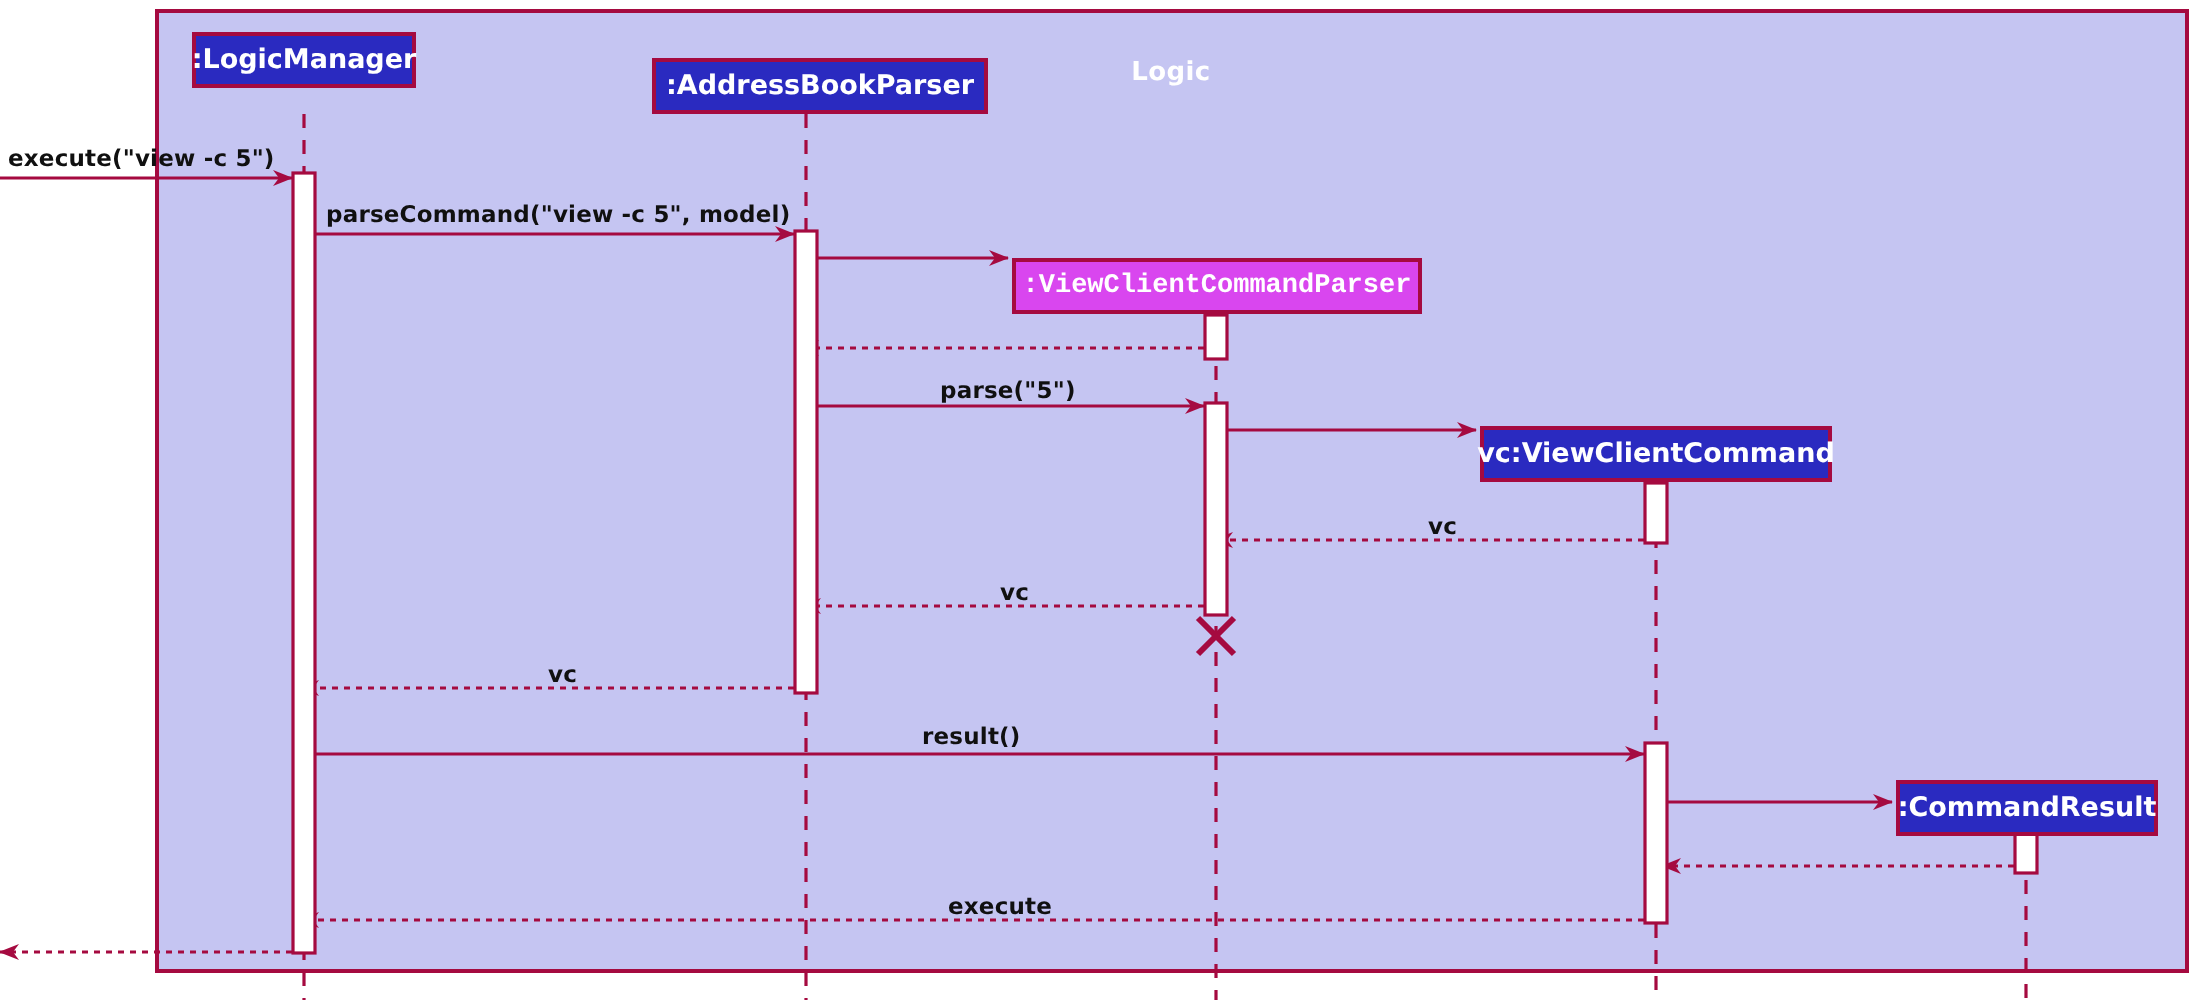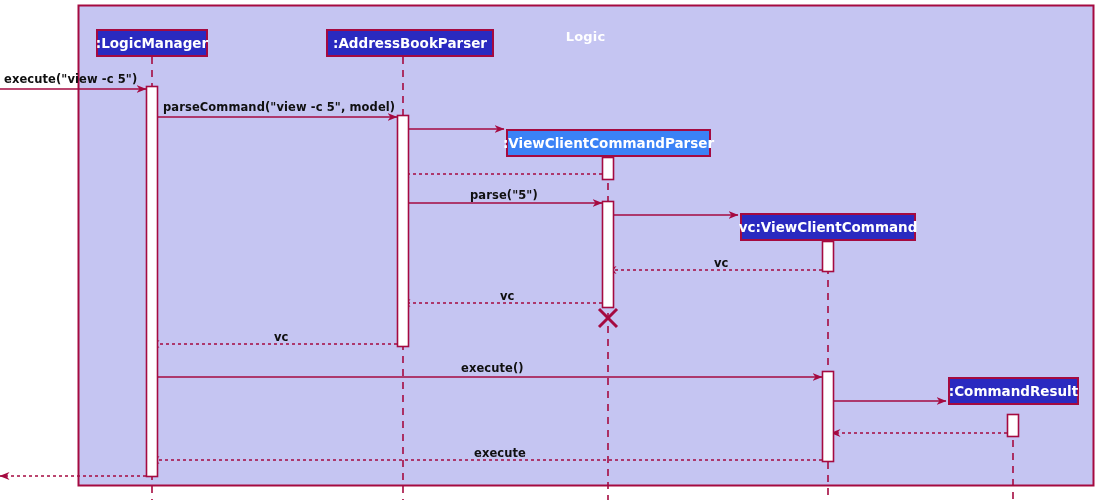--- a/index.html
+++ b/index.html
@@ -94,40 +94,40 @@
           <line x1="599" y1="309" x2="617" y2="327" stroke="#A50A40" stroke-width="3"></line>
           <line x1="617" y1="309" x2="599" y2="327" stroke="#A50A40" stroke-width="3"></line>
         </g>
       </g>
   </svg>
 
   <div id="frame-title-host">
       <div class="frame-title" style="left: 585.5px; top: 9px; transform: translateX(-50%);">Logic</div>
     </div>
   <div id="participant-host">
-      <div class="participant" style="left: 96px; top: 29px; width: 112px; background: rgb(42, 42, 192); border-color: rgb(165, 10, 64); color: rgb(255, 255, 255);">
+      <div class="participant" style="left: 96px; top: 16px; width: 112px; background: rgb(42, 42, 192); border-color: rgb(165, 10, 64); color: rgb(255, 255, 255);">
         <span>:LogicManager</span>
       </div>
       <div class="participant" style="left: 326px; top: 29px; width: 168px; background: rgb(42, 42, 192); border-color: rgb(165, 10, 64); color: rgb(255, 255, 255);">
         <span>:AddressBookParser</span>
       </div>
-      <div class="participant" style="left: 506px; top: 129px; width: 205px; background: #3b82f6; border-color: rgb(165, 10, 64); color: rgb(255, 255, 255);">
+      <div class="participant" style="left: 506px; top: 129px; width: 205px; background: #d946ef; border-color: rgb(165, 10, 64); color: rgb(255, 255, 255); font-family: Liberation Mono, monospace;">
         <span>:ViewClientCommandParser</span>
       </div>
       <div class="participant" style="left: 740px; top: 213px; width: 176px; background: rgb(42, 42, 192); border-color: rgb(165, 10, 64); color: rgb(255, 255, 255); text-align: center;">
         <span>vc:ViewClientCommand</span>
       </div>
-      <div class="participant" style="left: 948px; top: 377px; width: 131px; background: rgb(42, 42, 192); border-color: rgb(165, 10, 64); color: rgb(255, 255, 255);">
+      <div class="participant" style="left: 948px; top: 390px; width: 131px; background: rgb(42, 42, 192); border-color: rgb(165, 10, 64); color: rgb(255, 255, 255);">
         <span>:CommandResult</span>
       </div>
     </div>
   <div id="label-host">
       <div class="msg-label" style="left: 4px; top: 72px; color: rgb(16, 16, 16);">execute("view -c 5")</div>
       <div class="msg-label" style="left: 163px; top: 100px; color: rgb(16, 16, 16);">parseCommand("view -c 5", model)</div>
       <div class="msg-label" style="left: 470px; top: 188px; color: rgb(16, 16, 16);">parse("5")</div>
       <div class="msg-label" style="left: 714px; top: 256px; color: rgb(16, 16, 16);">vc</div>
       <div class="msg-label" style="left: 500px; top: 289px; color: rgb(16, 16, 16);">vc</div>
       <div class="msg-label" style="left: 274px; top: 330px; color: rgb(16, 16, 16);">vc</div>
-      <div class="msg-label" style="left: 461px; top: 361px; color: rgb(16, 16, 16);">execute()</div>
+      <div class="msg-label" style="left: 461px; top: 361px; color: rgb(16, 16, 16);">result()</div>
       <div class="msg-label" style="left: 474px; top: 446px; color: rgb(16, 16, 16);">execute</div>
     </div>
 
 </div>
 
 </body></html>

